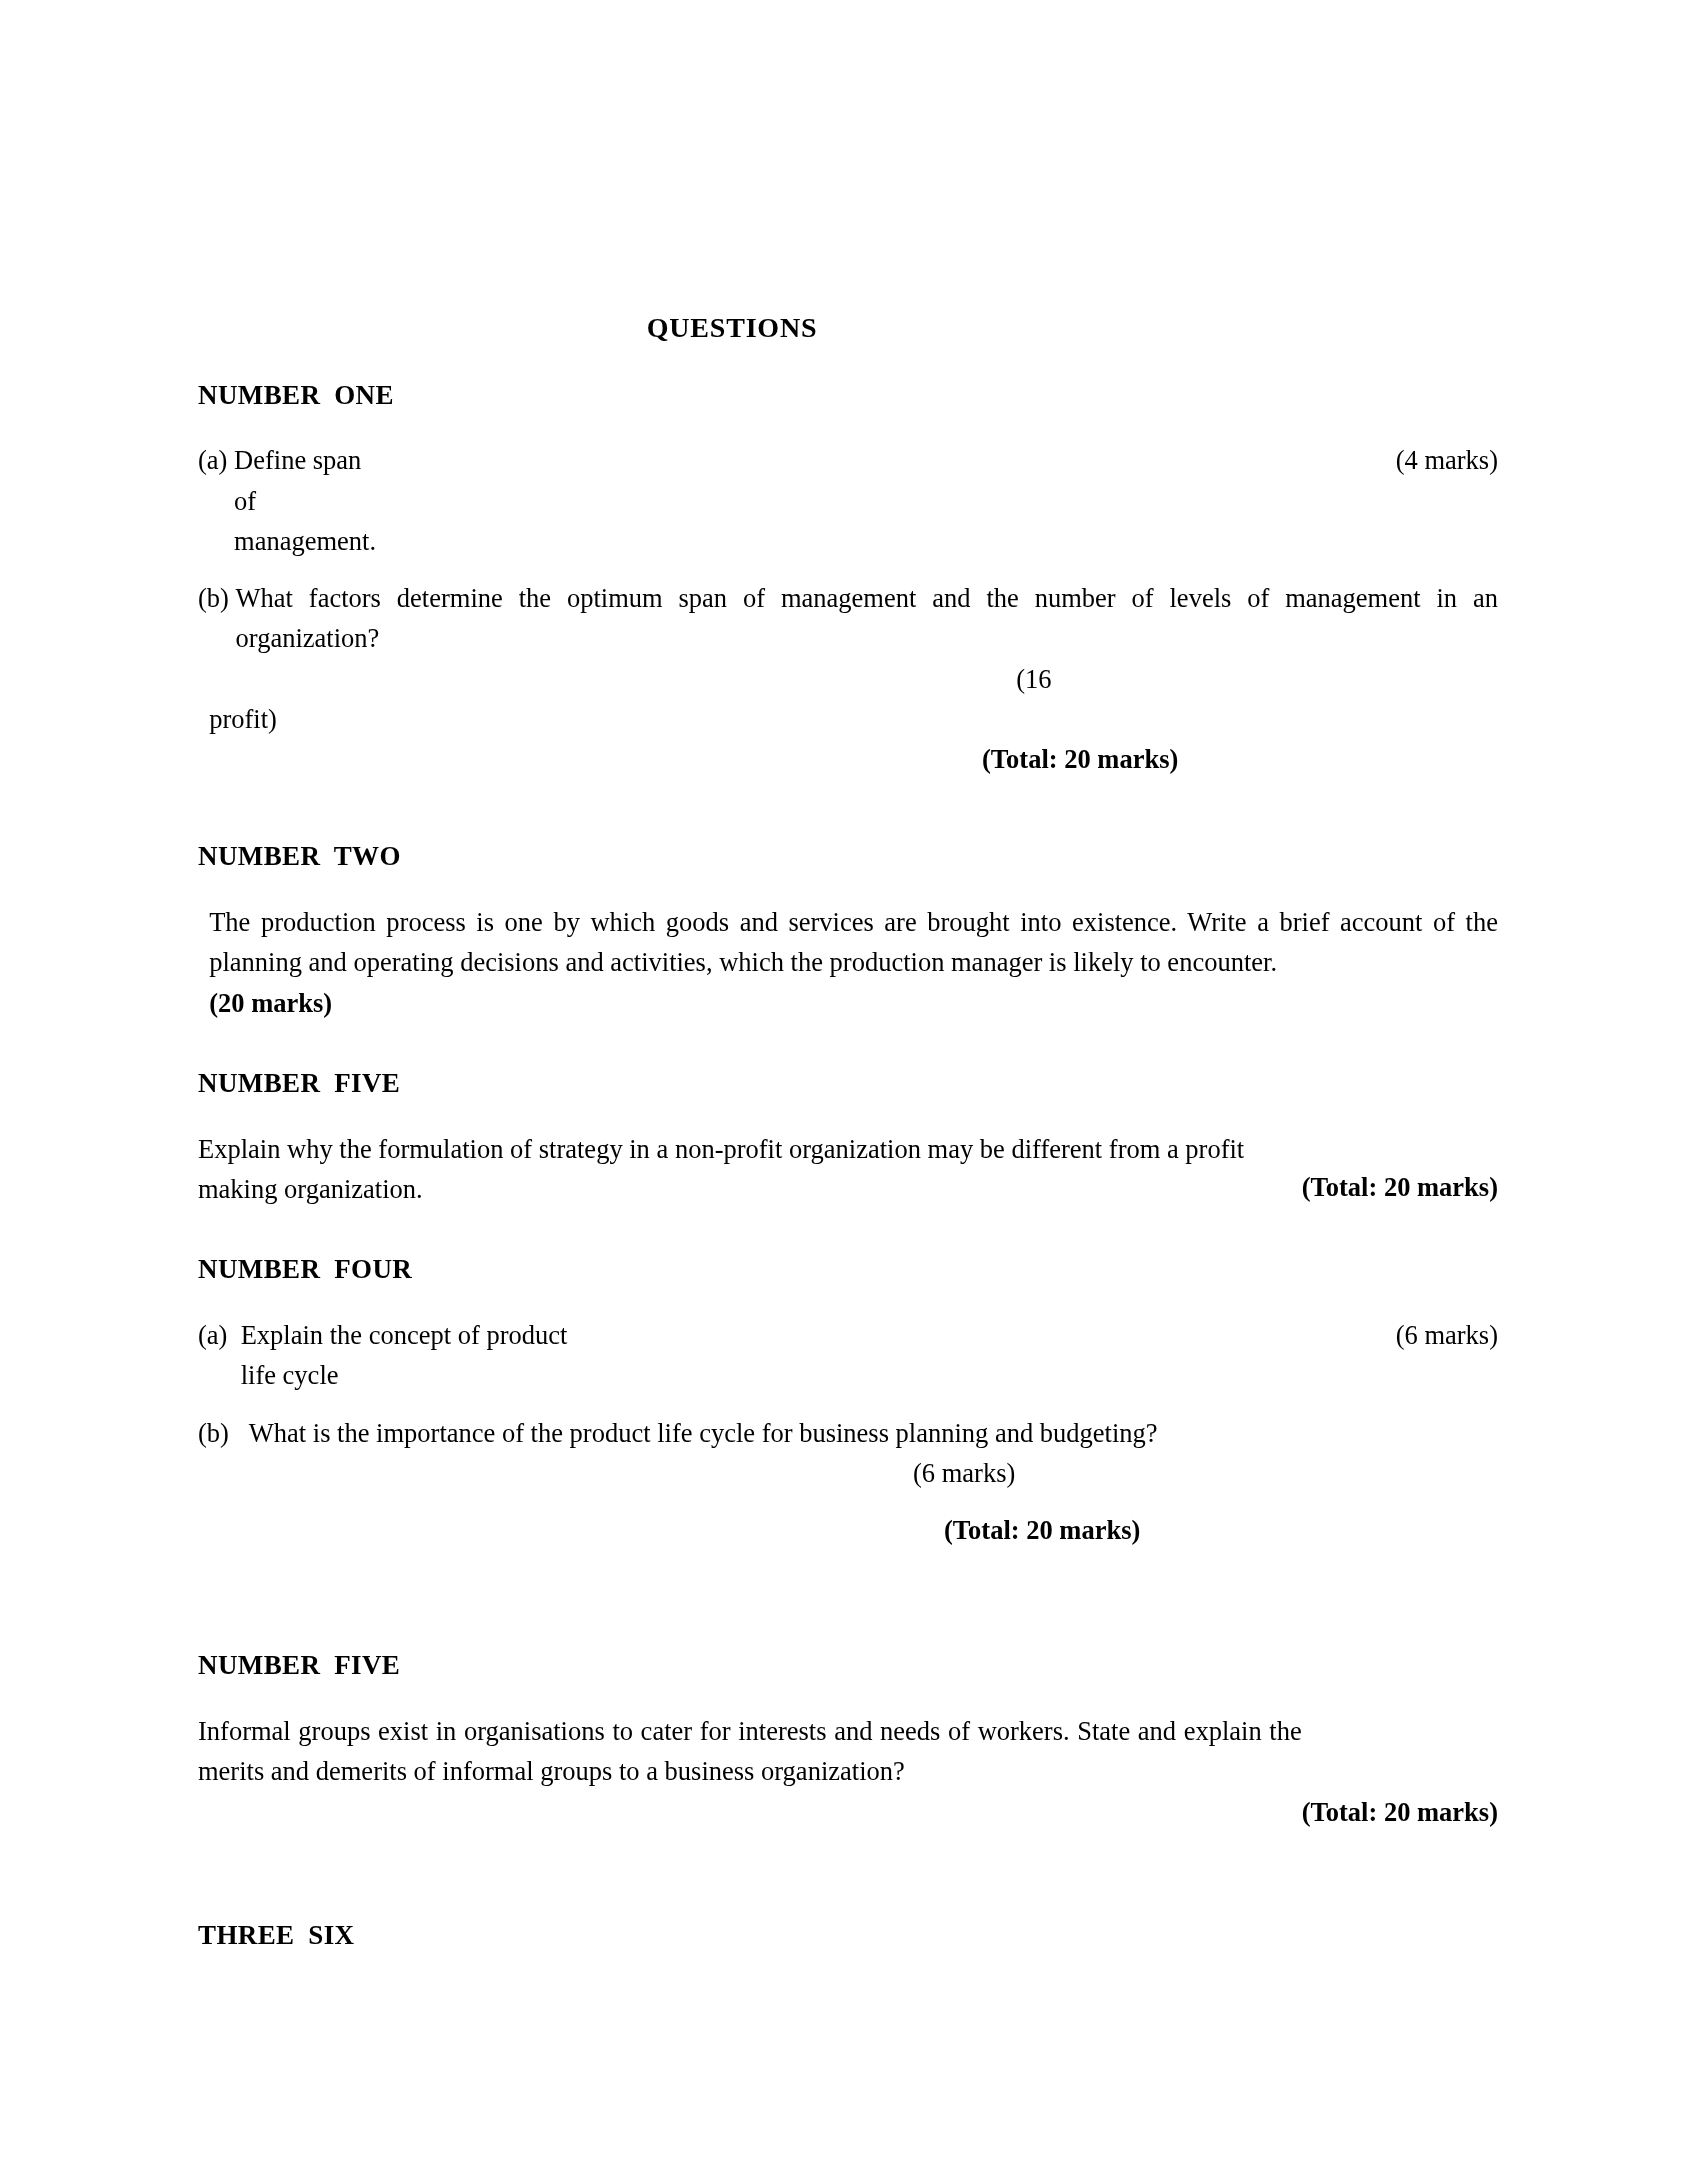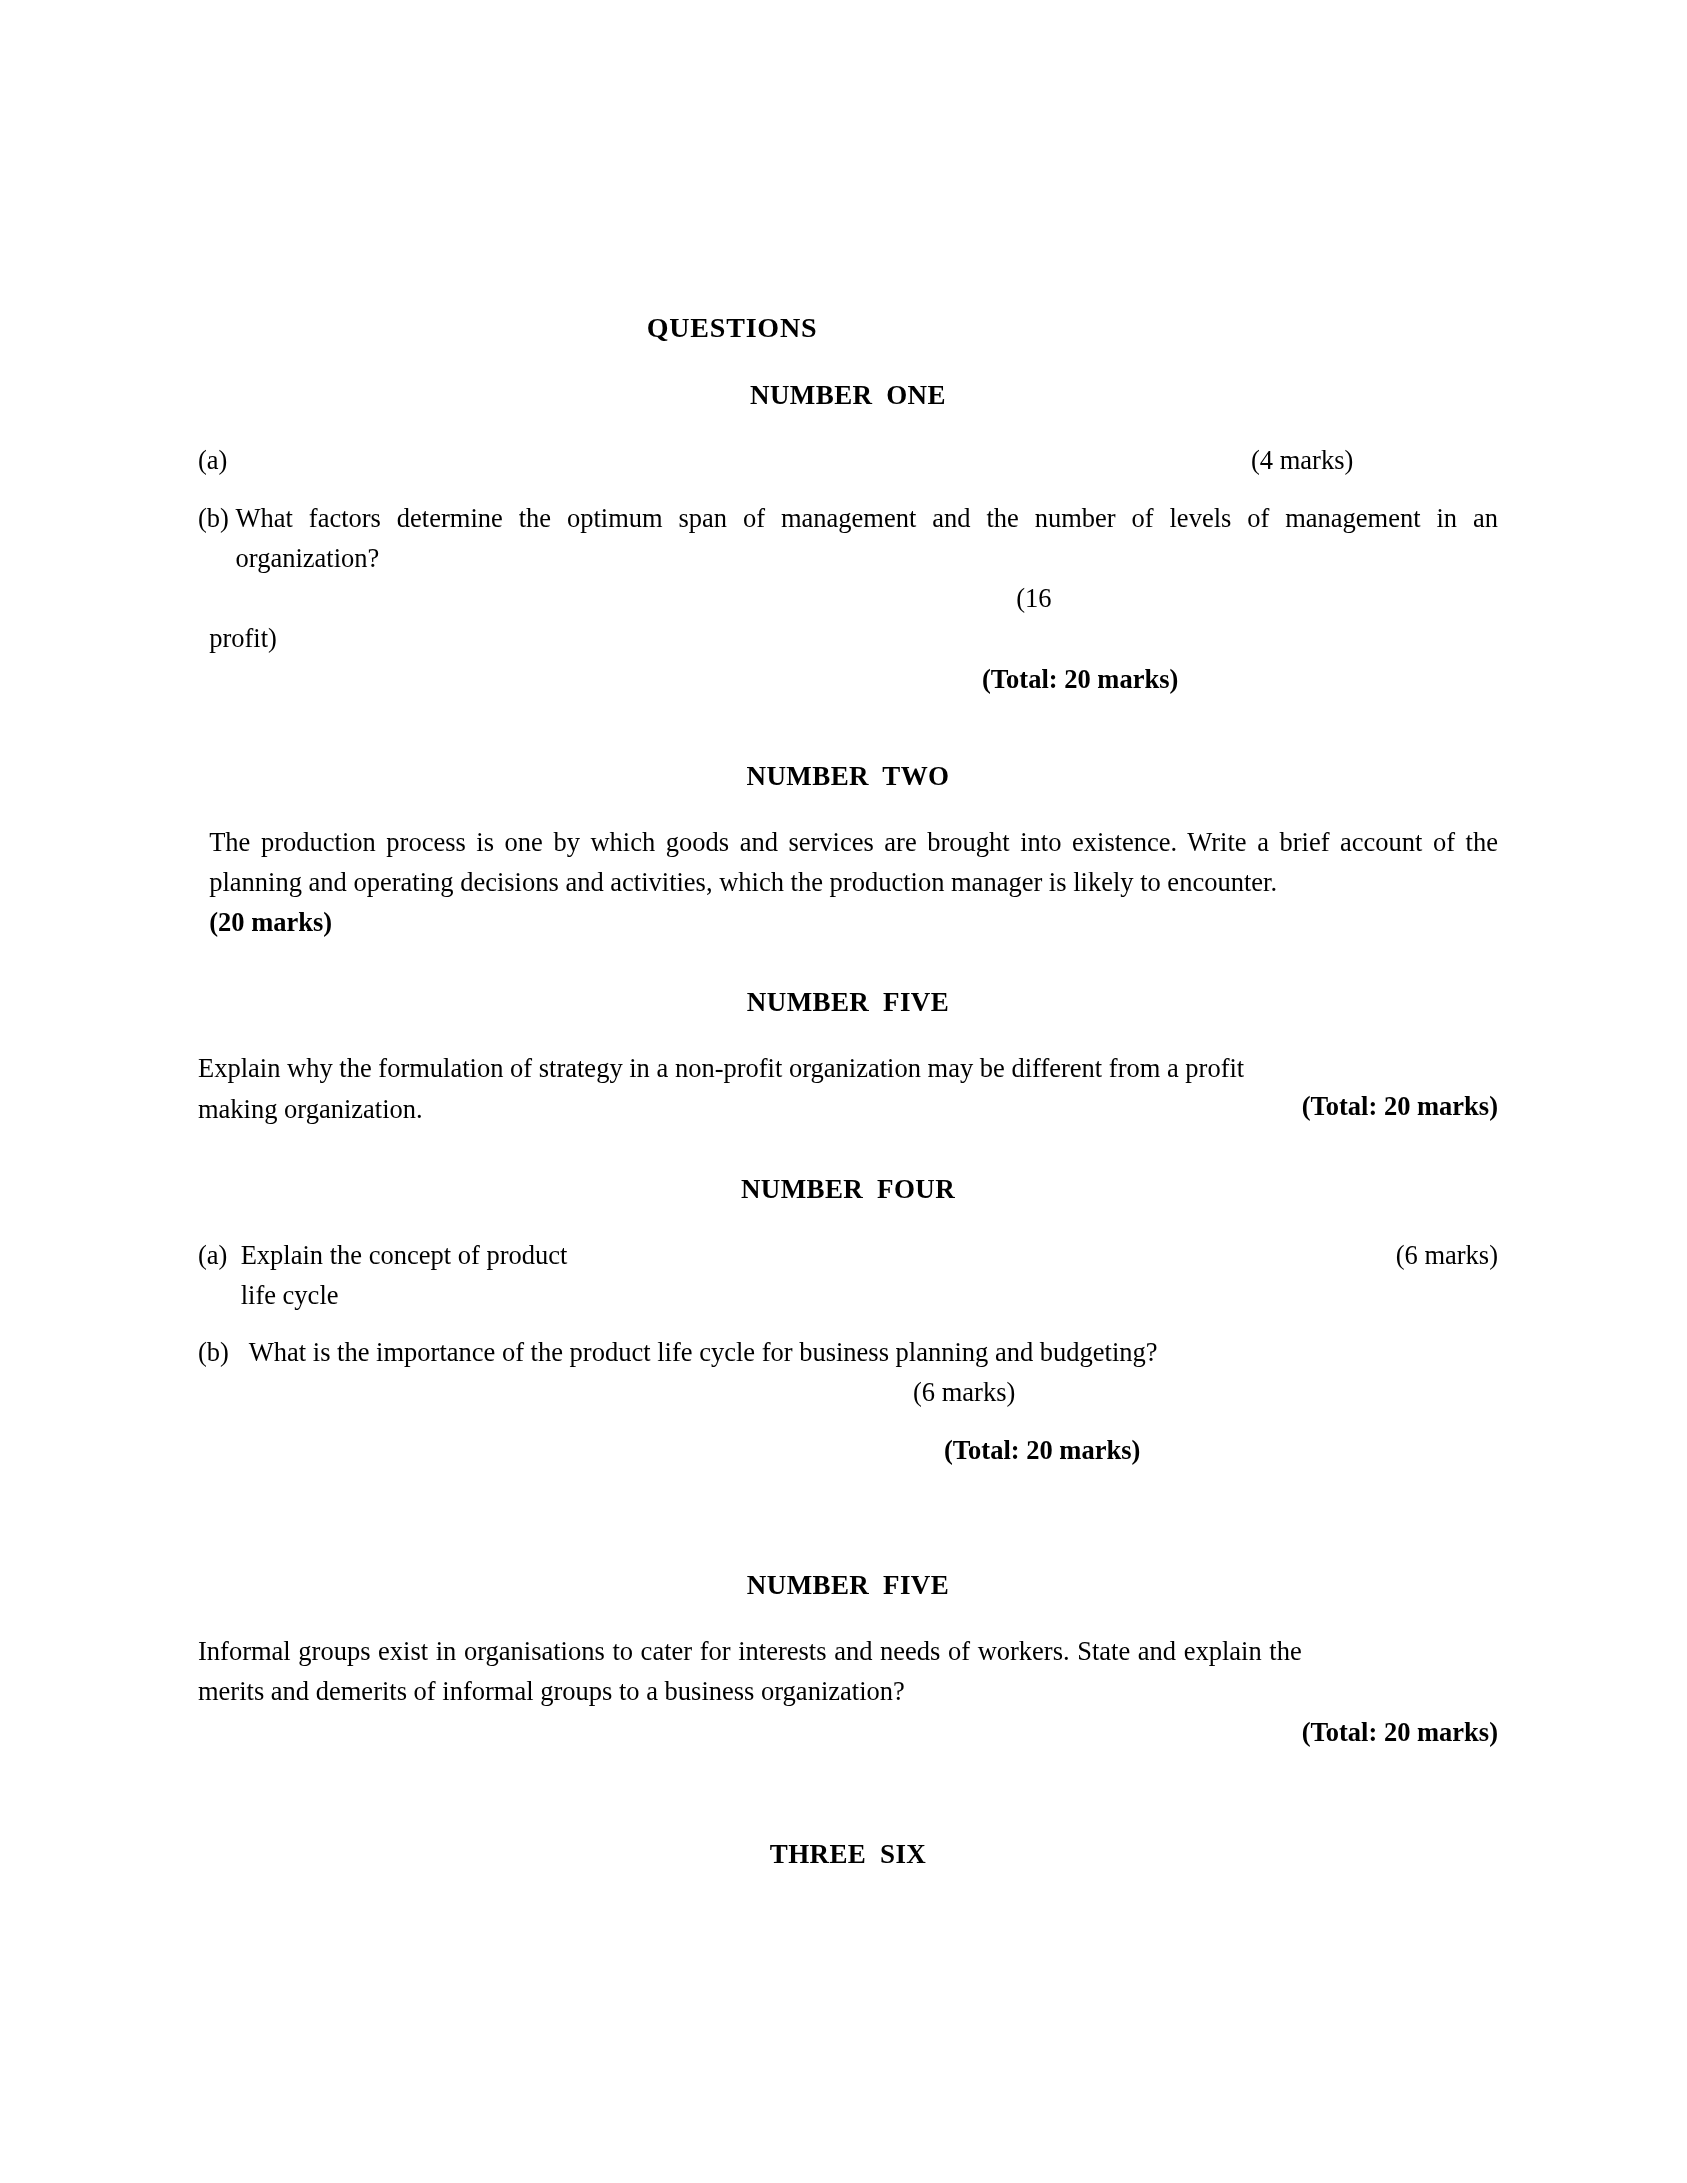--- a/index.html
+++ b/index.html
@@ -39,21 +39,20 @@
   }
 
   
   .q-heading {
     font-weight: bold;
     font-size: 27px;
     letter-spacing: 0.4px;
     line-height: 1.25;
     margin: 0;
     word-spacing: 6.6px;
-    text-align: center;
   }
 
   
   .para {
     font-size: 26.5px;
     line-height: 1.52;
     margin: 0;
     text-align: justify;
     text-justify: inter-word;
   }
@@ -114,20 +113,21 @@
   <div class="content">
 
     <div class="doc-title">QUESTIONS</div>
 
     <div class="q-heading">NUMBER  ONE</div>
     <div class="gap-md"></div>
 
     <div class="li-row">
       <span class="li-label">(a)</span>
       <span style="white-space:pre"> </span>
+      <span class="li-body nojust">Define span of management.</span>
       <span class="li-label mk-4">(4 marks)</span>
     </div>
 
     <div class="gap-sm"></div>
 
     <div class="li-row">
       <span class="li-label">(b)</span>
       <span style="white-space:pre"> </span>
       <span class="li-body">What factors determine the optimum span of management and the number of levels of management in an organization?</span>
     </div>

